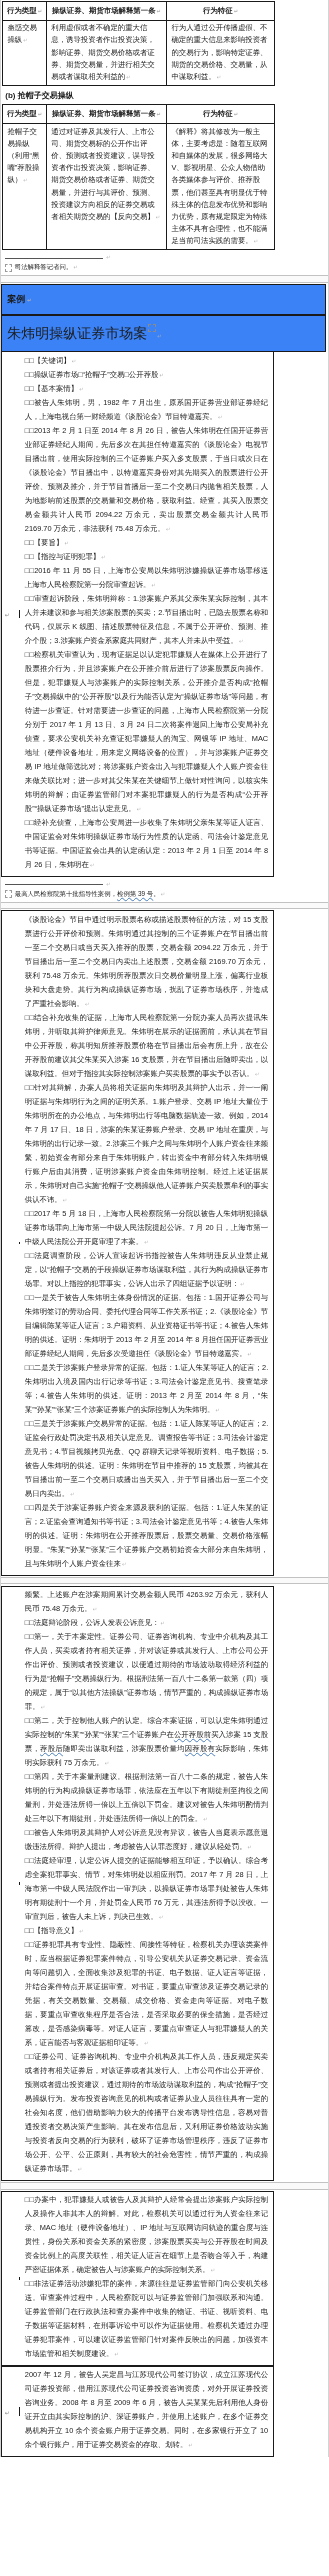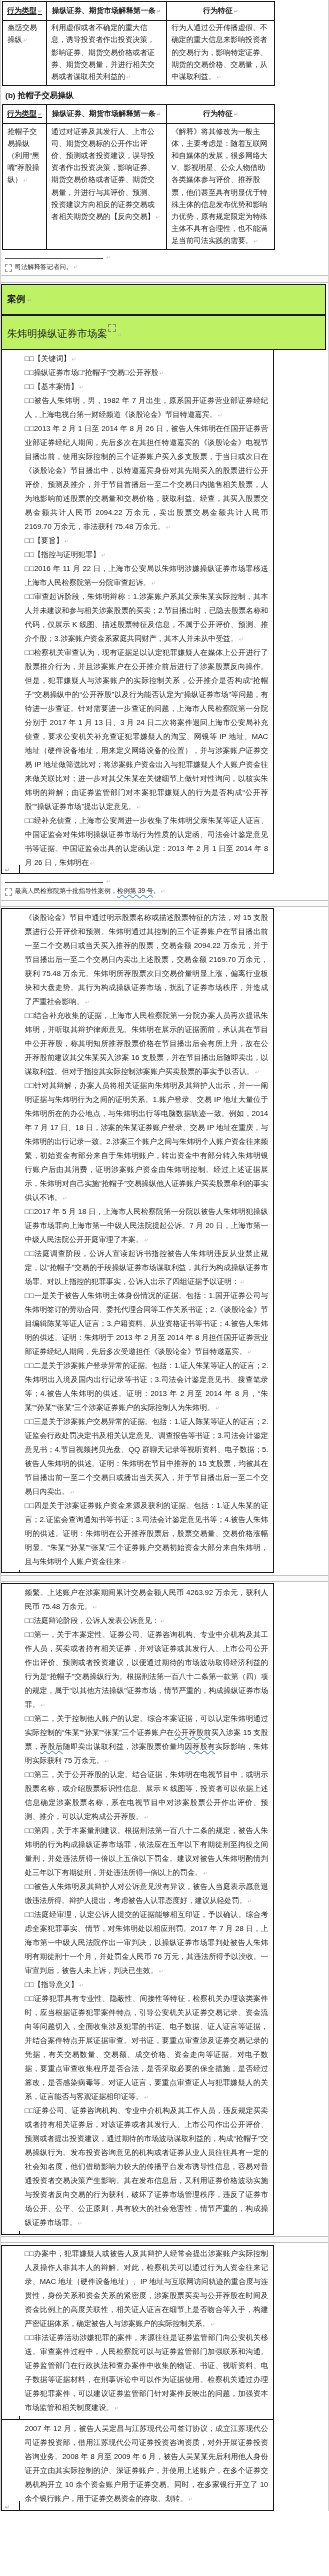--- a/index.html
+++ b/index.html
@@ -21,21 +21,21 @@
     font-size:7.4px;
     table-layout:fixed;
   }
   .deftable th,.deftable td{
     border:0.5px solid #1a1a1a;
     vertical-align:top;
     padding:1.6px 4.3px;
     line-height:12.2px;
   }
   .deftable th{text-align:center;font-weight:bold;padding:2.7px 2.1px;}
-  .col-type{width:38px;text-decoration:underline;}
+  .col-type{width:38px;}
   .col-def{width:113px;}
   .col-feat{width:101px;margin-top:14px;}
   .cellend::after{content:"↵";color:#b0b0b0;font-size:5.3px;margin-left:1.1px;}
   .subhead{
     font-size:8px;font-weight:bold;
     padding:4.3px 1.1px 3.2px 4.3px;
   }
   
   .fnblock{margin:7.4px 0 3.2px 4.3px;font-size:6.4px;color:#222;}
   .fndivider{width:98px;border-top:0.5px solid #555;margin-bottom:3.7px;position:relative;}
@@ -48,43 +48,43 @@
     height:5.3px;
     border-top:0.5px solid #c2c2c2;
     border-bottom:0.5px solid #c2c2c2;
     background:#fafafa;
     margin:1.6px 0;
   }
   
   .greenrow{
     width:325px;
     box-sizing:border-box;
-    background:#bef264;
+    background:#3b82f6;
     border:0.5px solid #1a1a1a;
     margin-top:-0.5px;
     padding:8px 5.3px;
     font-weight:bold;
     position:relative;
   }
   .greenrow.first{margin-top:0;}
   .greenrow.section{font-size:9px;}
-  .greenrow.case{font-size:10px;font-weight:normal;}
+  .greenrow.case{font-size:14px;font-weight:normal;}
   .greenrow::after{content:"↵";color:#b0b0b0;font-size:5.3px;margin-left:1.6px;}
   .refbox{
     display:inline-block;width:5.3px;height:6.4px;
     border:0.5px dashed #8a8a8a;margin-left:1.1px;vertical-align:super;
   }
   
   .casebody{
     width:273px;
     box-sizing:border-box;
     border:0.5px solid #1a1a1a;
     margin-top:-0.5px;
     display:flex;
-    align-items:flex-end;
+    align-items:center;
   }
   .casebody .lcol{
     width:18px;flex:none;
     border-right:0.5px solid #1a1a1a;
     font-size:5.8px;color:#8a8a8a;
     padding:2.7px 0 0 2.7px;box-sizing:border-box;
   }
   .casebody .ccol{
     flex:1;min-width:0;
     padding:1.6px 4.8px 3.7px 4.8px;
@@ -151,21 +151,21 @@
   <div class="casebody">
     <div class="lcol">↵</div>
     <div class="ccol">
         <p class="para"><span>□□【关键词】</span></p>
         <p class="para"><span>□□操纵证券市场□“抢帽子”交易□公开荐股</span></p>
         <p class="para"><span>□□【基本案情】</span></p>
         <p class="para"><span>□□被告人朱炜明，男，1982 年 7 月出生，原系国开证券营业部证券经纪人，上海电视台第一财经频道《谈股论金》节目特邀嘉宾。</span></p>
         <p class="para"><span>□□2013 年 2 月 1 日至 2014 年 8 月 26 日，被告人朱炜明在任国开证券营业部证券经纪人期间，先后多次在其担任特邀嘉宾的《谈股论金》电视节目播出前，使用实际控制的三个证券账户买入多支股票，于当日或次日在《谈股论金》节目播出中，以特邀嘉宾身份对其先期买入的股票进行公开评价、预测及推介，并于节目首播后一至二个交易日内抛售相关股票，人为地影响前述股票的交易量和交易价格，获取利益。经查，其买入股票交易金额共计人民币 2094.22 万余元，卖出股票交易金额共计人民币 2169.70 万余元，非法获利 75.48 万余元。</span></p>
         <p class="para"><span>□□【要旨】</span></p>
         <p class="para"><span>□□【指控与证明犯罪】</span></p>
-        <p class="para"><span>□□2016 年 11 月 22 日，上海市公安局以朱炜明涉嫌操纵证券市场罪移送上海市人民检察院第一分院审查起诉。</span></p>
+        <p class="para"><span>□□2016 年 11 月 55 日，上海市公安局以朱炜明涉嫌操纵证券市场罪移送上海市人民检察院第一分院审查起诉。</span></p>
         <p class="para"><span>□□审查起诉阶段，朱炜明辩称：1.涉案账户系其父亲朱某实际控制，其本人并未建议和参与相关涉案股票的买卖；2.节目播出时，已隐去股票名称和代码，仅展示 K 线图、描述股票特征及信息，不属于公开评价、预测、推介个股；3.涉案账户资金系家庭共同财产，其本人并未从中受益。</span></p>
         <p class="para"><span>□□检察机关审查认为，现有证据足以认定犯罪嫌疑人在媒体上公开进行了股票推介行为，并且涉案账户在公开推介前后进行了涉案股票反向操作。但是，犯罪嫌疑人与涉案账户的实际控制关系，公开推介是否构成“抢帽子”交易操纵中的“公开荐股”以及行为能否认定为“操纵证券市场”等问题，有待进一步查证。针对需要进一步查证的问题，上海市人民检察院第一分院分别于 2017 年 1 月 13 日、3 月 24 日二次将案件退回上海市公安局补充侦查，要求公安机关补充查证犯罪嫌疑人的淘宝、网银等 IP 地址、MAC 地址（硬件设备地址，用来定义网络设备的位置），并与涉案账户证券交易 IP 地址做筛选比对；将涉案账户资金出入与犯罪嫌疑人个人账户资金往来做关联比对；进一步对其父朱某在关键细节上做针对性询问，以核实朱炜明的辩解；由证券监管部门对本案犯罪嫌疑人的行为是否构成“公开荐股”“操纵证券市场”提出认定意见。</span></p>
         <p class="para"><span>□□经补充侦查，上海市公安局进一步收集了朱炜明父亲朱某等证人证言、中国证监会对朱炜明操纵证券市场行为性质的认定函、司法会计鉴定意见书等证据。中国证监会出具的认定函认定：2013 年 2 月 1 日至 2014 年 8 月 26 日，朱炜明在</span></p>
       </div>
   </div>
 
   <div class="fnblock">
     <div class="fndivider"></div>
     <div>
         <div class="fn">
@@ -194,21 +194,20 @@
 
   <div class="pagegap"></div>
 
   <div class="casebody">
     <div class="lcol"></div>
     <div class="ccol">
         <p class="para"><span>频繁。上述账户在涉案期间累计交易金额人民币 4263.92 万余元，获利人民币 75.48 万余元。</span></p>
         <p class="para"><span>□□法庭辩论阶段，公诉人发表公诉意见：</span></p>
         <p class="para"><span>□□第一，关于本案定性。证券公司、证券咨询机构、专业中介机构及其工作人员，买卖或者持有相关证券，并对该证券或其发行人、上市公司公开作出评价、预测或者投资建议，以便通过期待的市场波动取得经济利益的行为是“抢帽子”交易操纵行为。根据刑法第一百八十二条第一款第（四）项的规定，属于“以其他方法操纵”证券市场，情节严重的，构成操纵证券市场罪。</span></p>
         <p class="para"><span>□□第二，关于控制他人账户的认定。综合本案证据，可以认定朱炜明通过实际控制的“朱某”“孙某”“张某”三个证券账户在</span><span class="u-blue">公开荐股前</span><span>买入涉案 15 支股票，</span><span class="u-blue">荐股后</span><span>随即卖出谋取利益，涉案股票价量均</span><span class="u-blue">因荐股有</span><span>实际影响，朱炜明实际获利 75 万余元。</span></p>
-        <p class="para"><span>□□第三，关于公开荐股的认定。结合证据，朱炜明在电视节目中，或明示股票名称，或介绍股票标识性信息、展示 K 线图等，投资者可以依据上述信息确定涉案股票名称，系在电视节目中对涉案股票公开作出评价、预测、推介，可以认定构成公开荐股。</span></p>
         <p class="para"><span>□□第四，关于本案量刑建议。根据刑法第一百八十二条的规定，被告人朱炜明的行为构成操纵证券市场罪，依法应在五年以下有期徒刑至拘役之间量刑，并处违法所得一倍以上五倍以下罚金。建议对被告人朱炜明酌情判处三年以下有期徒刑，并处违法所得一倍以上的罚金。</span></p>
         <p class="para"><span>□□被告人朱炜明及其辩护人对公诉意见没有异议，被告人当庭表示愿意退缴违法所得。辩护人提出，考虑被告人认罪态度好，建议从轻处罚。</span></p>
         <p class="para"><span>□□法庭经审理，认定公诉人提交的证据能够相互印证，予以确认。综合考虑全案犯罪事实、情节，对朱炜明处以相应刑罚。2017 年 7 月 28 日，上海市第一中级人民法院作出一审判决，以操纵证券市场罪判处被告人朱炜明有期徒刑十一个月，并处罚金人民币 76 万元，其违法所得予以没收。一审宣判后，被告人未上诉，判决已生效。</span></p>
         <p class="para"><span>□□【指导意义】</span></p>
         <p class="para"><span>□□证券犯罪具有专业性、隐蔽性、间接性等特征，检察机关办理该类案件时，应当根据证券犯罪案件特点，引导公安机关从证券交易记录、资金流向等问题切入，全面收集涉及犯罪的书证、电子数据、证人证言等证据，并结合案件特点开展证据审查。对书证，要重点审查涉及证券交易记录的凭据，有关交易数量、交易额、成交价格、资金走向等证据。对电子数据，要重点审查收集程序是否合法，是否采取必要的保全措施，是否经过篡改，是否感染病毒等。对证人证言，要重点审查证人与犯罪嫌疑人的关系，证言能否与客观证据相印证等。</span></p>
         <p class="para"><span>□□证券公司、证券咨询机构、专业中介机构及其工作人员，违反规定买卖或者持有相关证券后，对该证券或者其发行人、上市公司作出公开评价、预测或者提出投资建议，通过期待的市场波动谋取利益的，构成“抢帽子”交易操纵行为。发布投资咨询意见的机构或者证券从业人员往往具有一定的社会知名度，他们借助影响力较大的传播平台发布诱导性信息，容易对普通投资者交易决策产生影响。其在发布信息后，又利用证券价格波动实施与投资者反向交易的行为获利，破坏了证券市场管理秩序，违反了证券市场公开、公平、公正原则，具有较大的社会危害性，情节严重的，构成操纵证券市场罪。</span></p>
       </div>
   </div>
 
   <div class="pagegap"></div>

